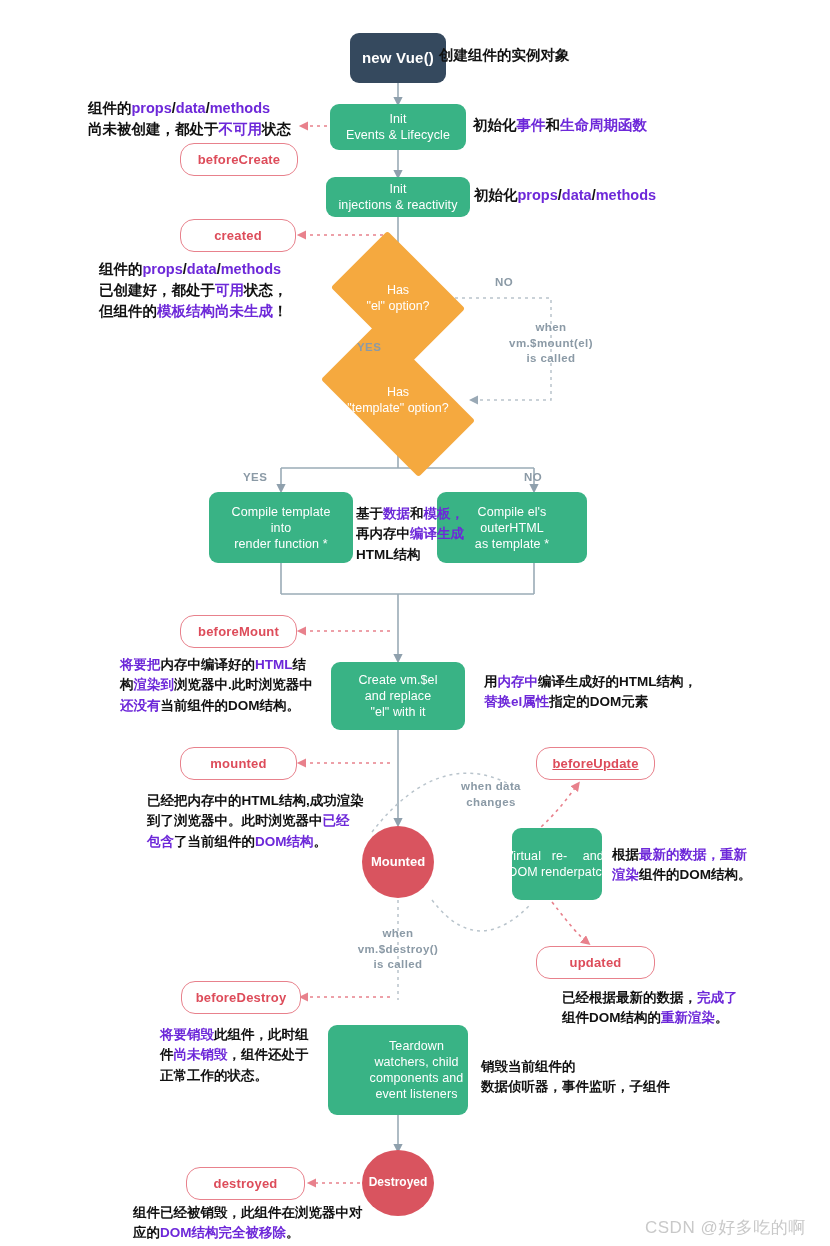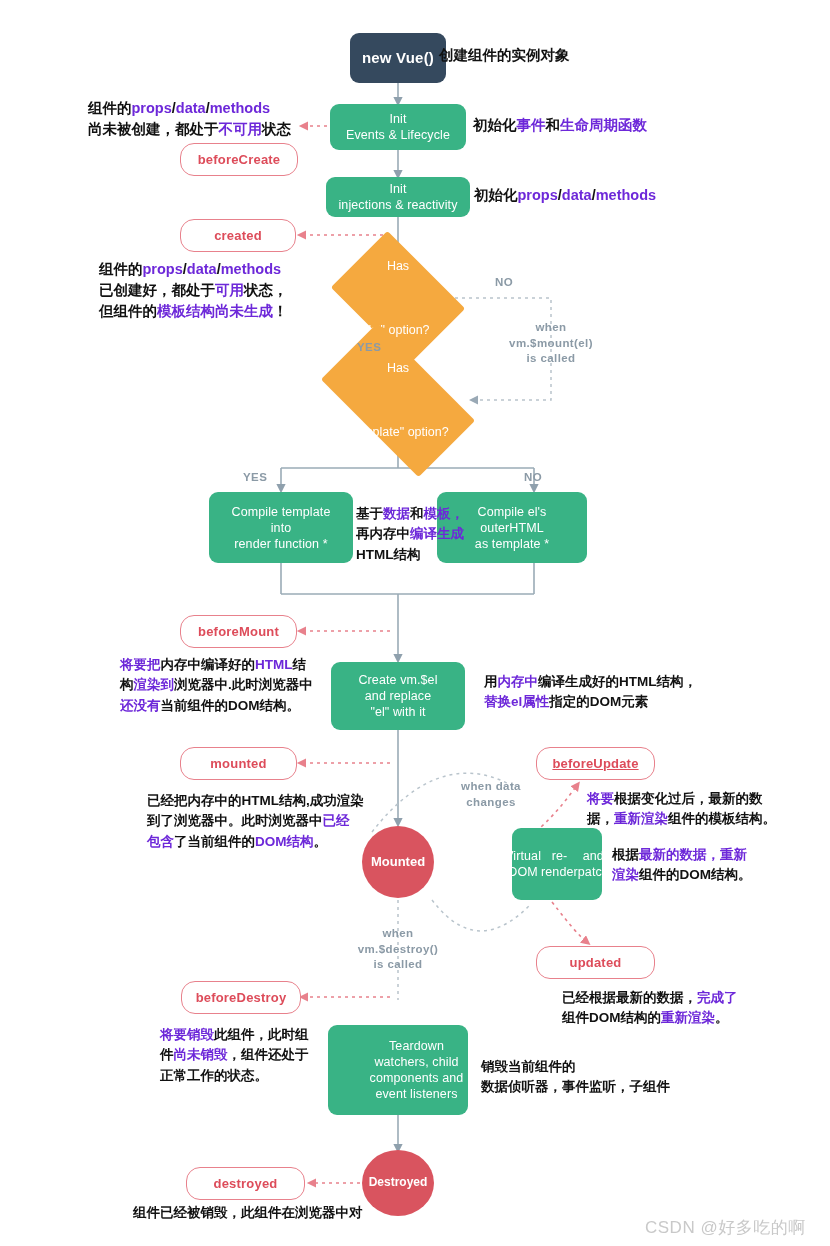--- a/index.html
+++ b/index.html
@@ -68,21 +68,21 @@
     transform:rotate(45deg);
     border-radius:3px;
   }
   .diamond .dlabel{
     position:absolute;
     left:0;top:0;
     width:100%;height:100%;
     display:flex;
     flex-direction:column;
     align-items:center;
-    justify-content:space-between;
+    justify-content:center;
     color:#ffffff;
     font-size:12.5px;
     line-height:1.3;
     text-align:center;
     white-space:nowrap;
   }
   
   .hook{
     position:absolute;
     box-sizing:border-box;
@@ -355,24 +355,20 @@
       <div><span>用</span><span class="r">内存中</span><span>编译生成好的HTML结构，</span></div>
       <div><span class="r">替换el属性</span><span>指定的DOM元素</span></div>
     </div>
 
   <div class="anno small" style="left:147px;top:791px;">
       <div><span>已经把内存中的HTML结构,成功渲染</span></div>
       <div><span>到了浏览器中。此时浏览器中</span><span class="r">已经</span></div>
       <div><span class="r">包含</span><span>了当前组件的</span><span class="r">DOM结构</span><span>。</span></div>
     </div>
 
-  <div class="anno small" style="left:587px;top:789px;">
-      <div><span class="r">将要</span><span>根据变化过后，最新的数</span></div>
-      <div><span>据，</span><span class="r">重新渲染</span><span>组件的模板结构。</span></div>
-    </div>
 
   <div class="anno small" style="left:612px;top:845px;">
       <div><span>根据</span><span class="r">最新的数据，重新</span></div>
       <div><span class="r">渲染</span><span>组件的DOM结构。</span></div>
     </div>
 
   <div class="anno small" style="left:562px;top:988px;">
       <div><span>已经根据最新的数据，</span><span class="r">完成了</span></div>
       <div><span>组件DOM结构的</span><span class="r">重新渲染</span><span>。</span></div>
     </div>
@@ -383,17 +379,18 @@
       <div><span>正常工作的状态。</span></div>
     </div>
 
   <div class="anno small" style="left:481px;top:1057px;">
       <div><span>销毁当前组件的</span></div>
       <div><span>数据侦听器，事件监听，子组件</span></div>
     </div>
 
   <div class="anno small" style="left:133px;top:1203px;">
       <div><span>组件已经被销毁，此组件在浏览器中对</span></div>
+      <div><span>应的</span><span class="r">DOM结构完全被移除</span><span>。</span></div>
     </div>
 
   <div class="watermark" style="left:645px;top:1216px;">CSDN @好多吃的啊</div>
 
 </div>
 
 </body></html>

